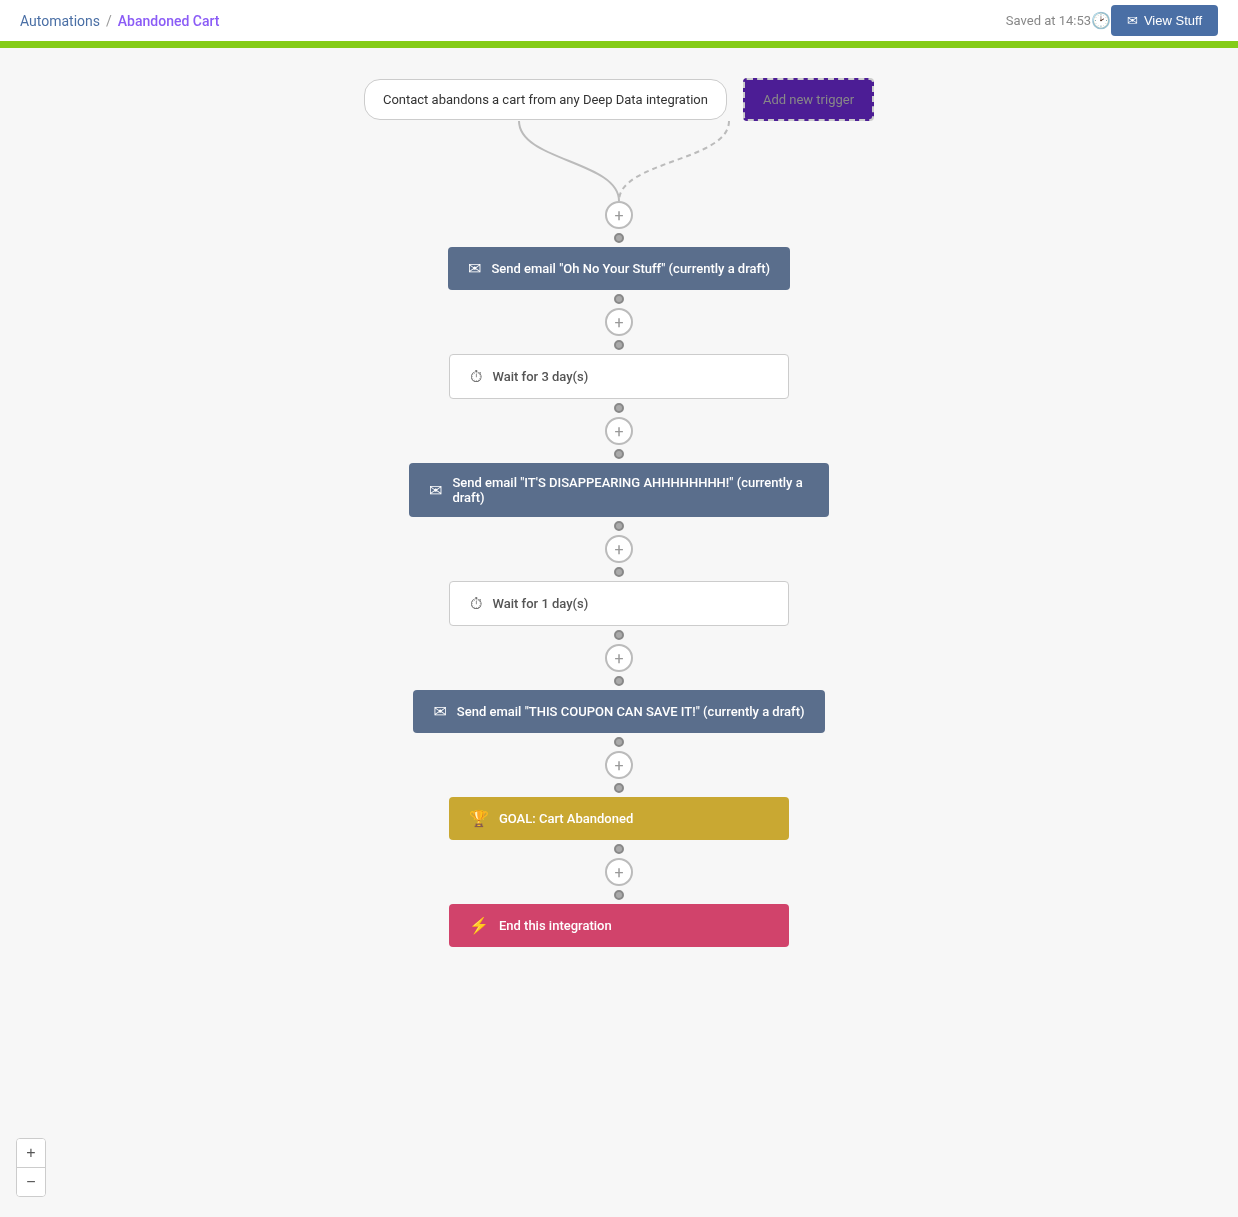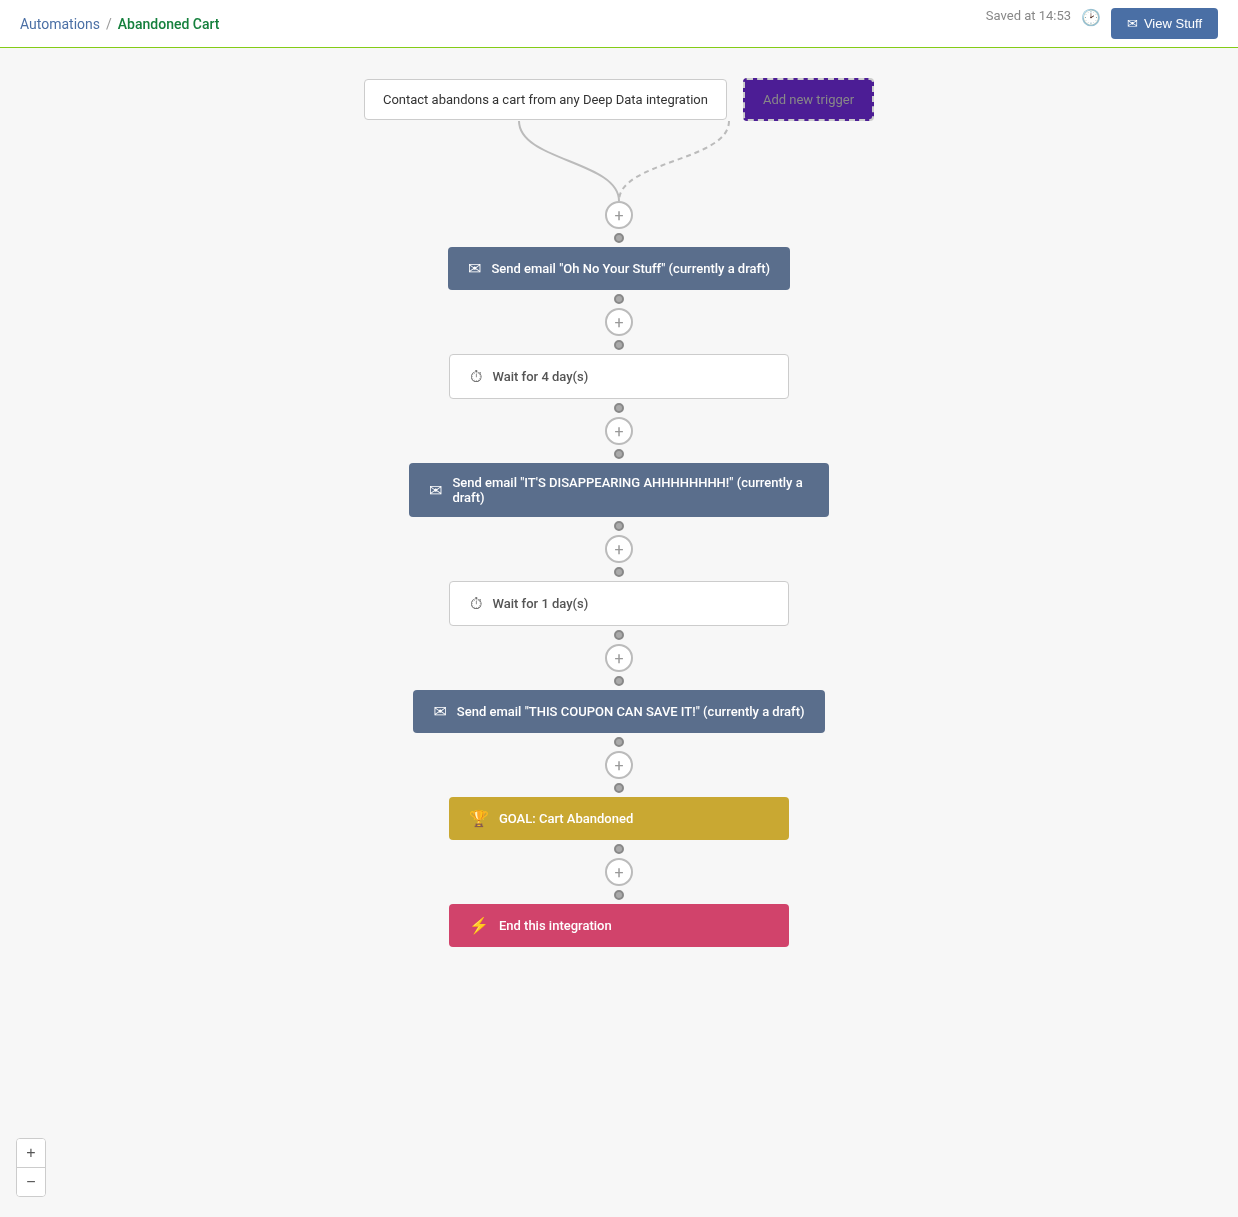--- a/index.html
+++ b/index.html
@@ -11,44 +11,43 @@
     }
 
     
     .header {
       display: flex;
       align-items: center;
       justify-content: space-between;
       padding: 0 20px;
       height: 48px;
       background: #fff;
-      border-bottom: 1px solid #84cc16;
+      border-bottom: 7px solid #84cc16;
     }
     .breadcrumb {
       display: flex;
       align-items: center;
       font-size: 14px;
       color: #333;
     }
     .breadcrumb-link {
       color: #4a6fa5;
       cursor: pointer;
     }
     .breadcrumb-sep {
       margin: 0 6px;
       color: #999;
     }
     .breadcrumb-current {
-      color: #15803d;
+      color: #8b5cf6;
       font-weight: 500;
     }
     .header-right {
       display: flex;
-      align-items: flex-start;
-      gap: 10px;
+      align-items: center;
     }
     .saved-text {
       font-size: 13px;
       color: #888;
     }
     .history-icon {
       color: #888;
       cursor: pointer;
       font-size: 16px;
     }
@@ -87,21 +86,21 @@
     .trigger-row {
       display: flex;
       align-items: center;
       gap: 16px;
       margin-bottom: 0;
     }
 
     .trigger-box {
       background: #fff;
       border: 1px solid #ccc;
-      border-radius: 4px;
+      border-radius: 16px;
       padding: 12px 18px;
       font-size: 13px;
       color: #333;
       white-space: nowrap;
     }
 
     .trigger-box-dashed {
       background: #4c1d95;
       border: 2px dashed #ccc;
       border-radius: 4px;
@@ -263,21 +262,21 @@
         <span class="step-icon">✉</span>
         <span class="step-label">Send email "Oh No Your Stuff" (currently a draft)</span>
       </div>
       <div class="dot" style="margin:4px 0;"></div>
 
       <div class="plus-circle">+</div>
       <div class="dot" style="margin:4px 0;"></div>
 
       <div class="step-node step-wait">
         <span class="step-icon">⏱</span>
-        <span class="step-label">Wait for 4 day(s)</span>
+        <span class="step-label">Wait for 3 day(s)</span>
       </div>
       <div class="dot" style="margin:4px 0;"></div>
 
       <div class="plus-circle">+</div>
       <div class="dot" style="margin:4px 0;"></div>
 
       <div class="step-node step-email">
         <span class="step-icon">✉</span>
         <span class="step-label">Send email "IT'S DISAPPEARING AHHHHHHHH!" (currently a draft)</span>
       </div>

